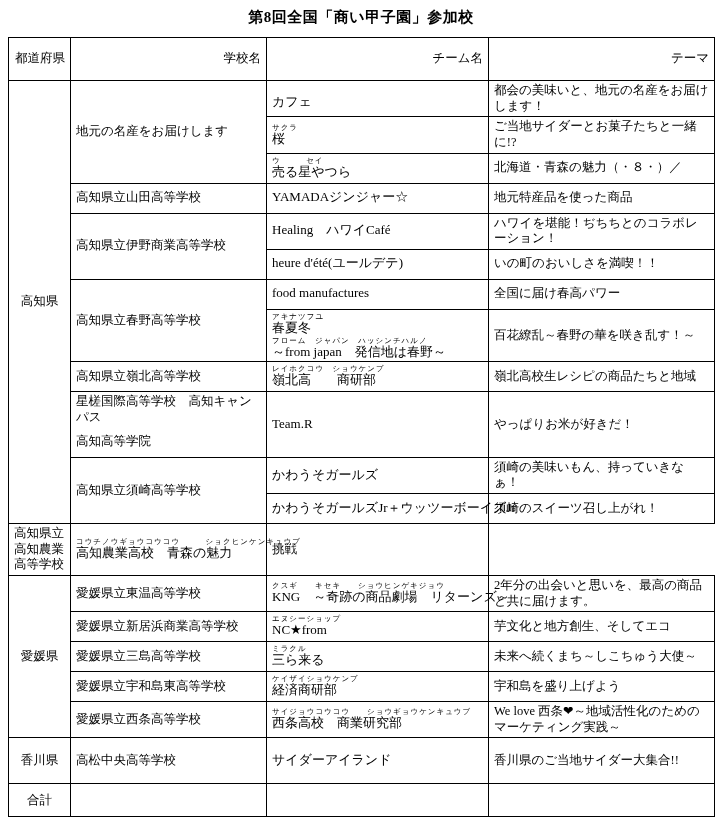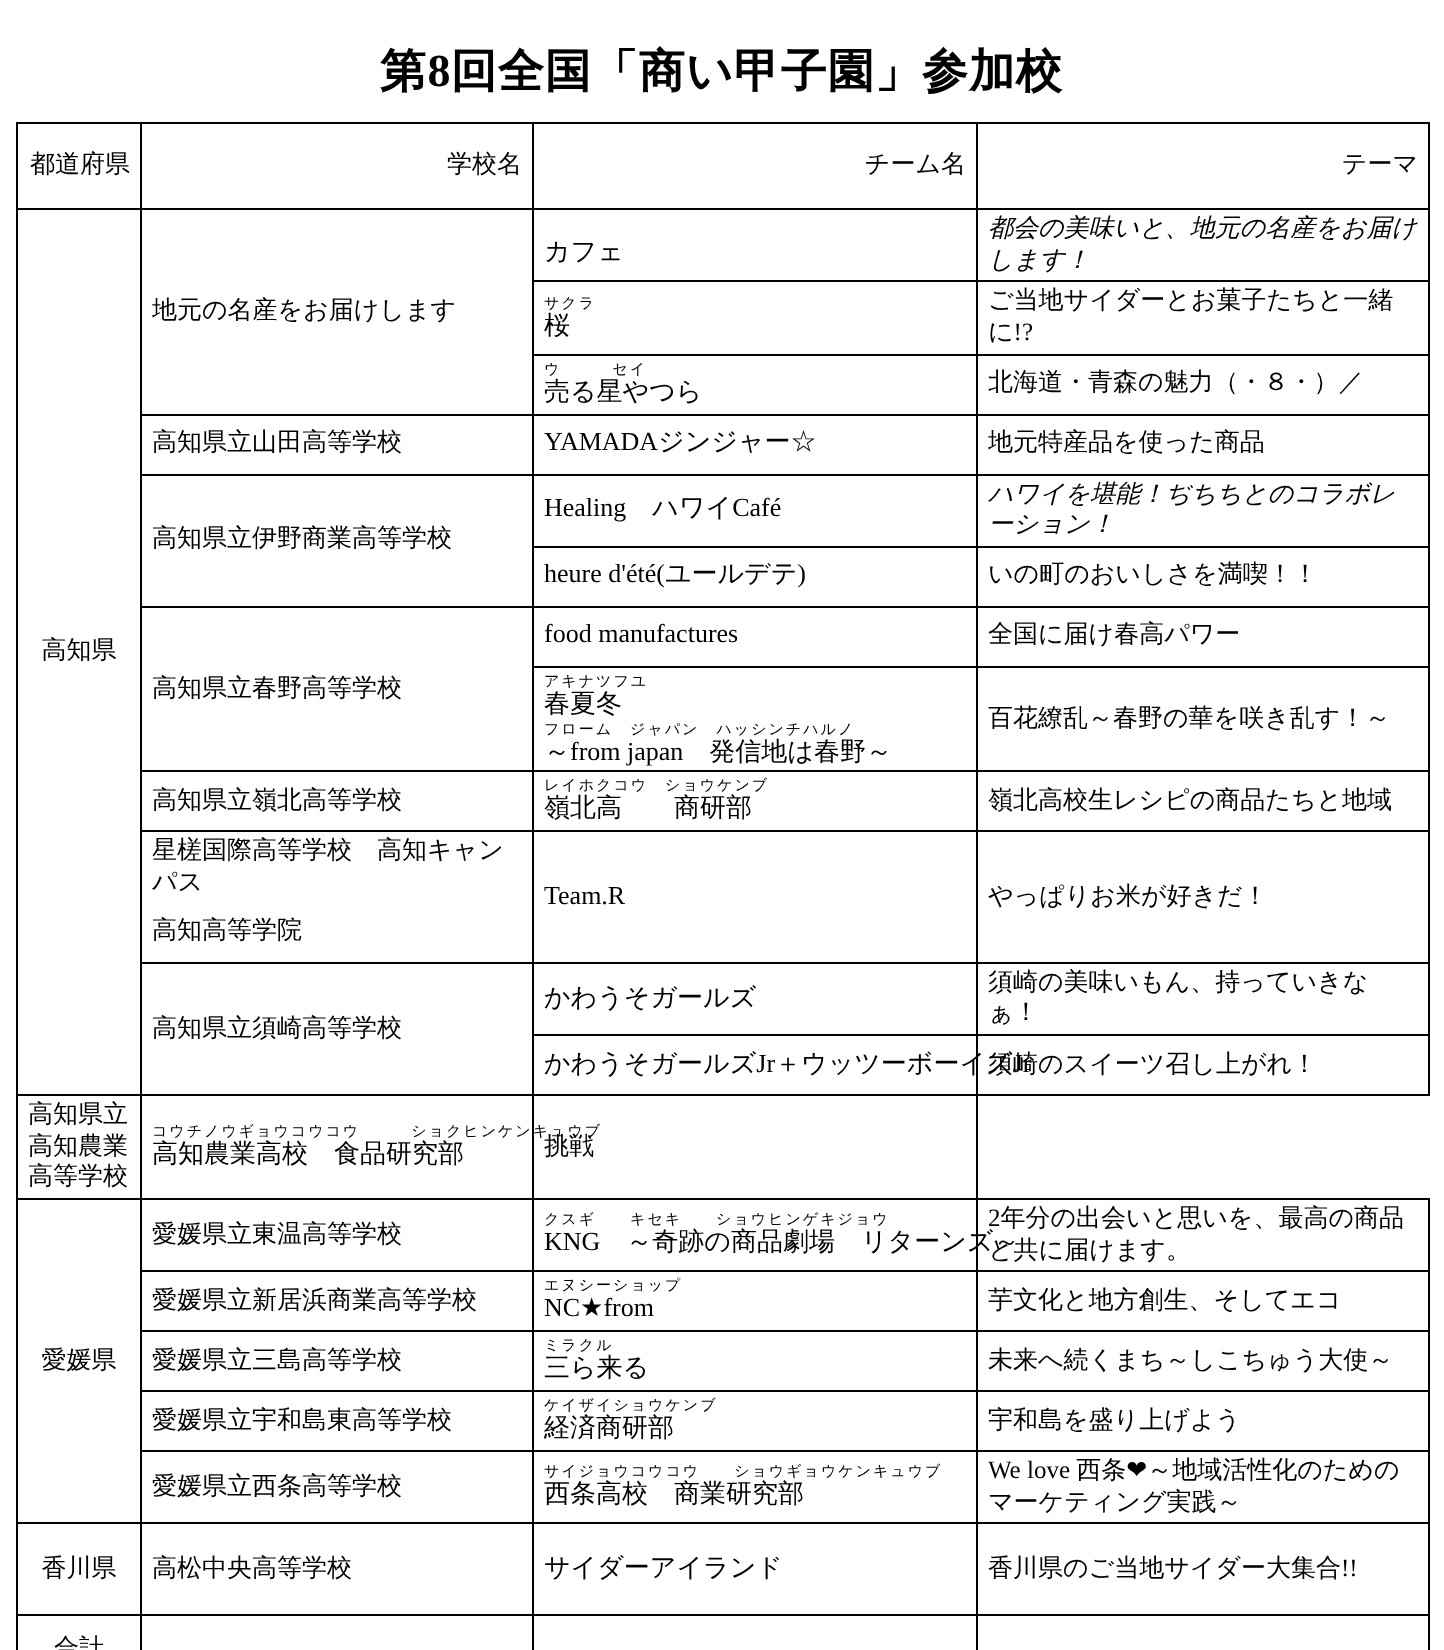--- a/index.html
+++ b/index.html
@@ -16,24 +16,24 @@
   }
   .page {
     position: relative;
     width: 722px;
     height: 825px;
     box-sizing: border-box;
     padding: 0 8px;
   }
   .doc-title {
     text-align: center;
-    font-size: 23px;
+    font-size: 15px;
     font-weight: bold;
     letter-spacing: 0.5px;
-    padding: 20px 0 10px 0;
+    padding: 8px 0 10px 0;
   }
   table.main {
     border-collapse: collapse;
     width: 706px;
     table-layout: fixed;
   }
   table.main td, table.main th {
     border: 1px solid #000000;
     vertical-align: middle;
     padding: 2px 5px;
@@ -63,21 +63,20 @@
   .team-cell {
     font-size: 13px;
     padding-left: 7px;
   }
   .theme-cell {
     font-size: 12.5px;
     padding-left: 7px;
   }
   .theme-small {
     font-size: 10px;
-    font-style: italic;
   }
   .theme-tiny {
     font-size: 9px;
   }
   .rb-wrap {
     display: inline-block;
     line-height: 1.05;
   }
   .rb-top {
     display: block;
@@ -247,21 +246,21 @@
           </span>
         </td>
         <td class="theme-cell">須崎のスイーツ召し上がれ！</td>
       </tr>
 
       <tr class="row-h">
         <td class="school-cell">高知県立高知農業高等学校</td>
         <td class="team-cell">
           <span class="rb-wrap">
             <span class="rb-top">コウチノウギョウコウコウ　　　ショクヒンケンキュウブ</span>
-            <span class="rb-base">高知農業高校　食品研究部</span>
+            <span class="rb-base">高知農業高校　青森の魅力</span>
           </span>
         </td>
         <td class="theme-cell">挑戦</td>
       </tr>
 
       <tr class="row-h">
         <td class="pref-cell" rowspan="5">愛媛県</td>
         <td class="school-cell">愛媛県立東温高等学校</td>
         <td class="team-cell">
           <span class="rb-wrap">

